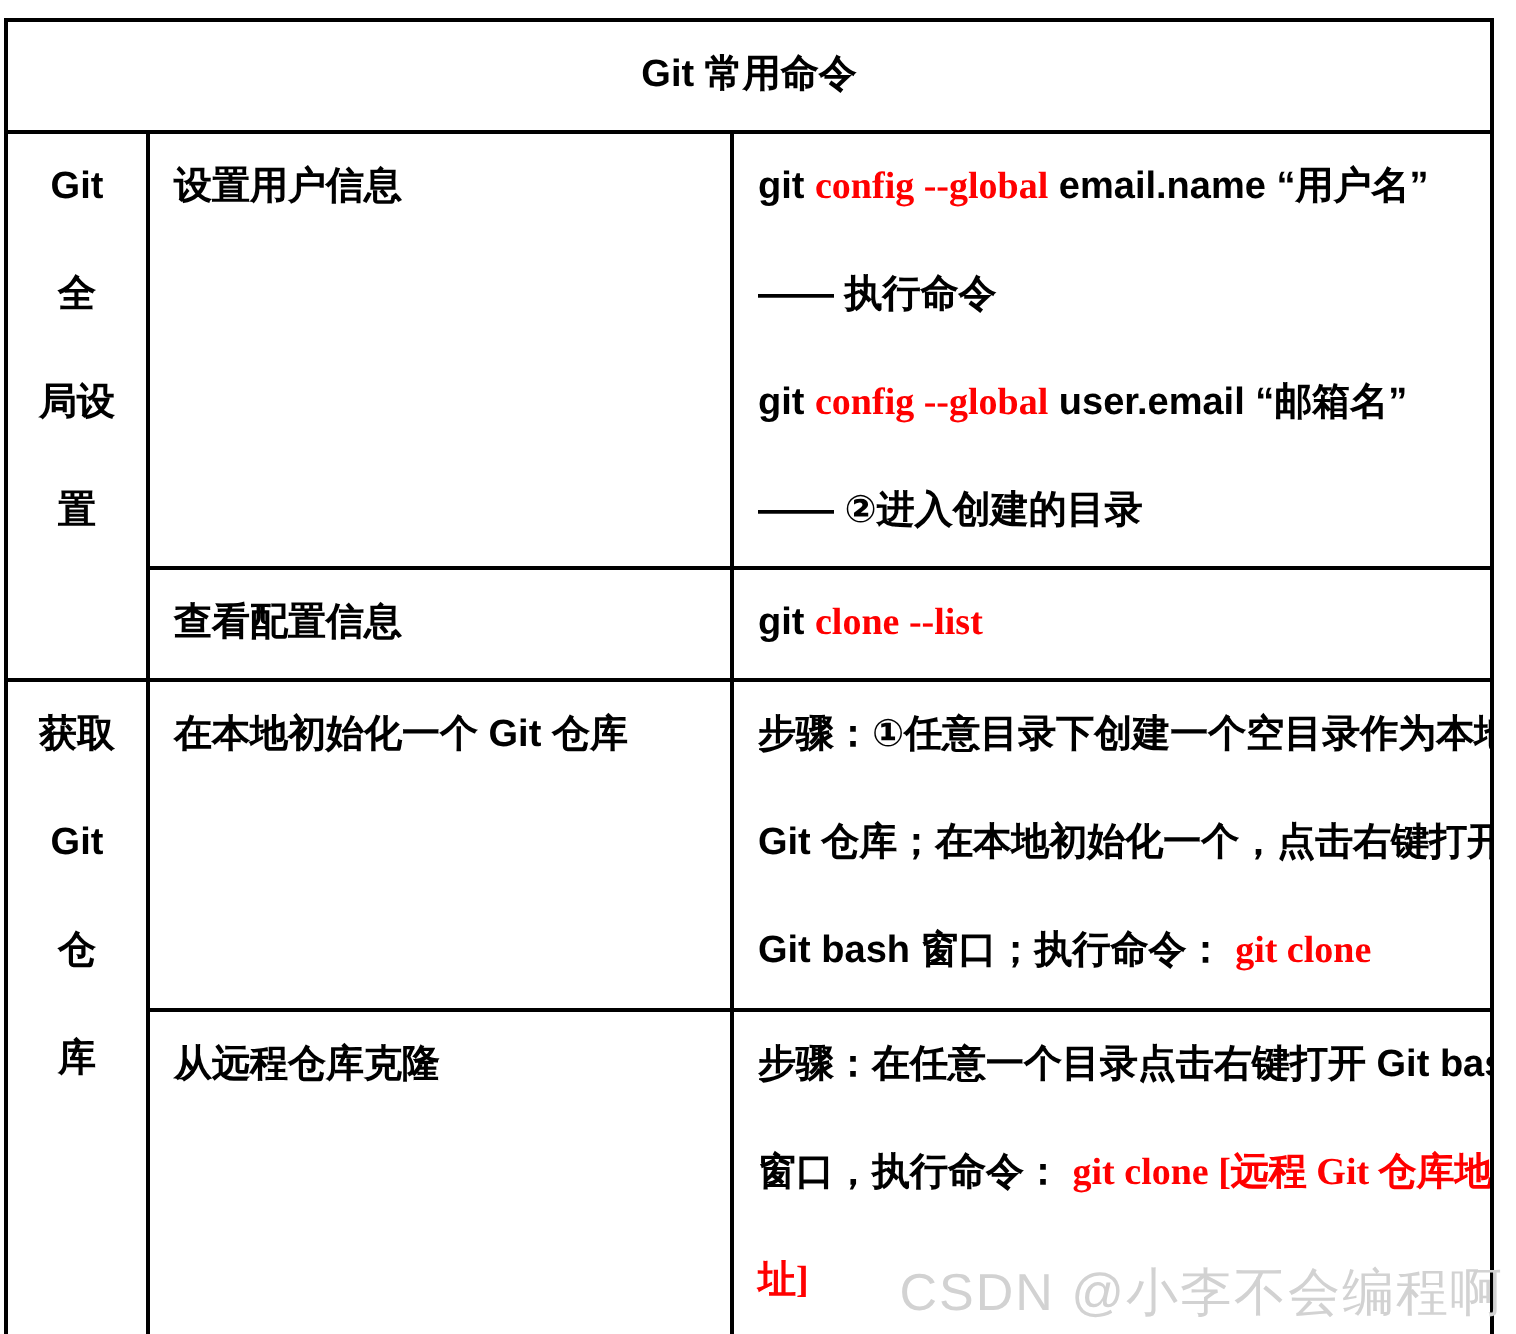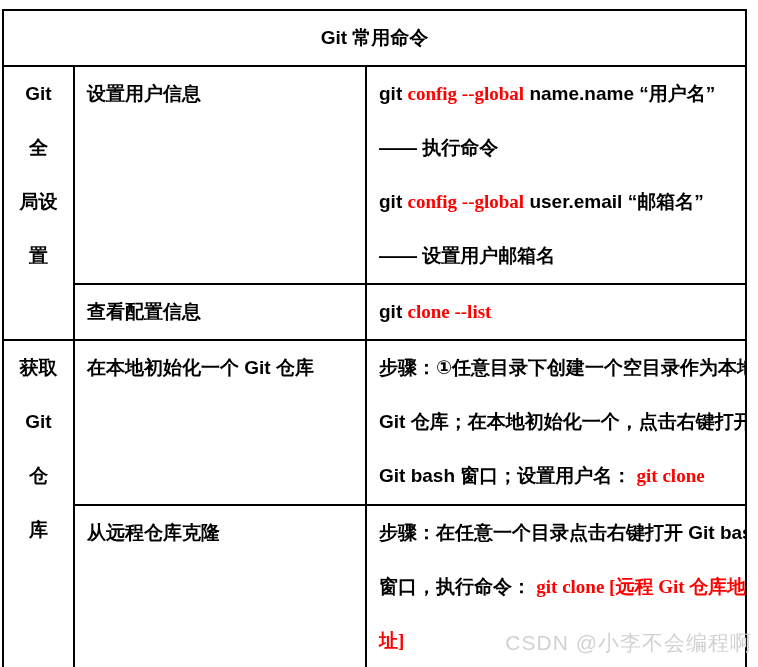--- a/index.html
+++ b/index.html
@@ -54,21 +54,21 @@
     white-space: nowrap;
   }
   .red {
     color: var(--cmd-red, #FF0000);
     font-family: Liberation Serif, serif;
   }
   .watermark {
     position: absolute;
     right: 6px;
     top: 629px;
-    font-size: 21px;
+    font-size: 26px;
     font-weight: normal;
     color: var(--watermark-color, #d2d2d2);
     letter-spacing: 1px;
     white-space: nowrap;
   }
 </style>
 </head>
 <body>
 
 <div class="page">
@@ -82,41 +82,41 @@
     <tbody>
         <tr style="height:51px">
       <td colspan="3" class="header-cell">Git 常用命令</td>
     </tr>
     <tr style="height:218px">
       <td rowspan="2" class="label-cell">Git全
 局设
 置</td>
       <td class="desc-cell">设置用户信息</td>
       <td class="cmd-cell">
-            <div class="cmd-line"><span>git </span><span class="red">config --global</span><span> name.name “用户名”</span></div>
+            <div class="cmd-line"><span>git </span><span class="red">config --global</span><span> email.name “用户名”</span></div>
             <div class="cmd-line"><span>—— 执行命令</span></div>
             <div class="cmd-line"><span>git </span><span class="red">config --global</span><span> user.email “邮箱名”</span></div>
-            <div class="cmd-line"><span>—— 设置用户邮箱名</span></div>
+            <div class="cmd-line"><span>—— ②进入创建的目录</span></div>
           </td>
     </tr>
     <tr style="height:54px">
       <td class="desc-cell">查看配置信息</td>
       <td class="cmd-cell">
             <div class="cmd-line"><span>git </span><span class="red">clone --list</span></div>
           </td>
     </tr>
     <tr style="height:165px">
       <td rowspan="2" class="label-cell">获取
 Git仓
 库</td>
       <td class="desc-cell">在本地初始化一个 Git 仓库</td>
       <td class="cmd-cell">
             <div class="cmd-line"><span>步骤：①任意目录下创建一个空目录作为本地</span></div>
             <div class="cmd-line"><span>Git 仓库；在本地初始化一个，点击右键打开</span></div>
-            <div class="cmd-line"><span>Git bash 窗口；设置用户名： </span><span class="red">git clone</span></div>
+            <div class="cmd-line"><span>Git bash 窗口；执行命令： </span><span class="red">git clone</span></div>
           </td>
     </tr>
     <tr style="height:159px">
       <td class="desc-cell">从远程仓库克隆</td>
       <td class="cmd-cell">
             <div class="cmd-line"><span>步骤：在任意一个目录点击右键打开 Git bash</span></div>
             <div class="cmd-line"><span>窗口，执行命令： </span><span class="red">git clone [远程 Git 仓库地</span></div>
             <div class="cmd-line"><span class="red">址]</span></div>
           </td>
     </tr>

